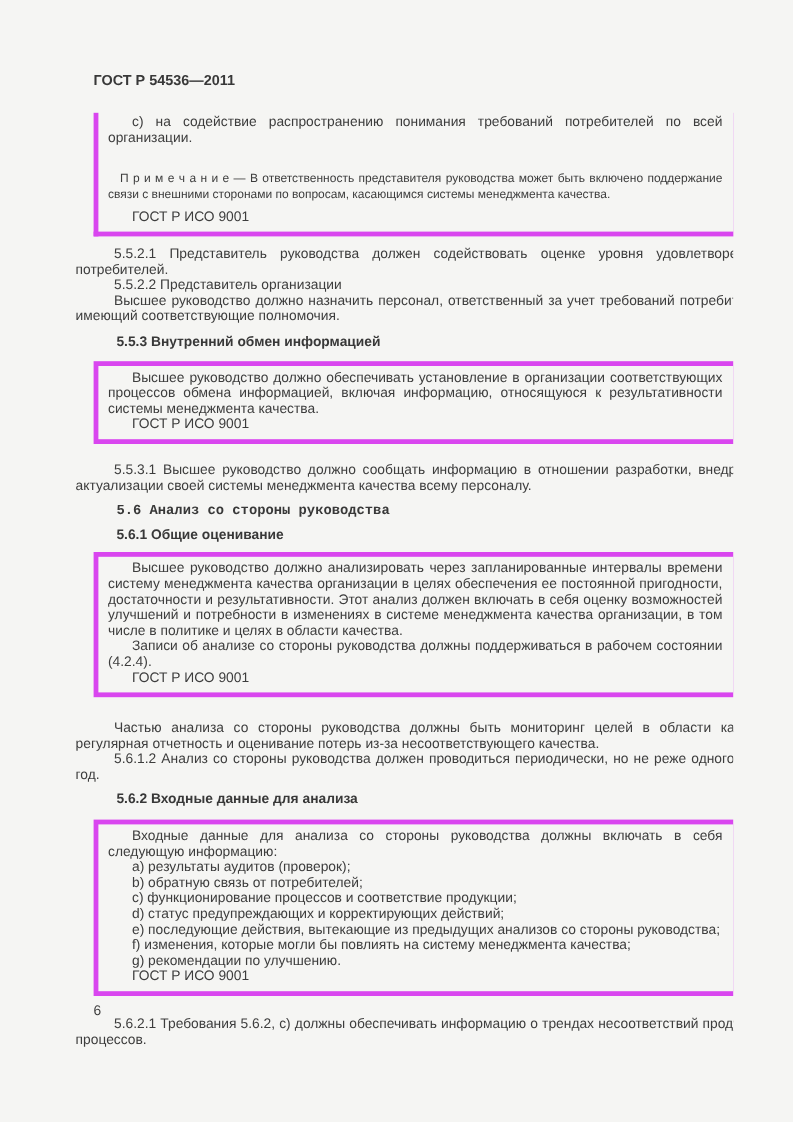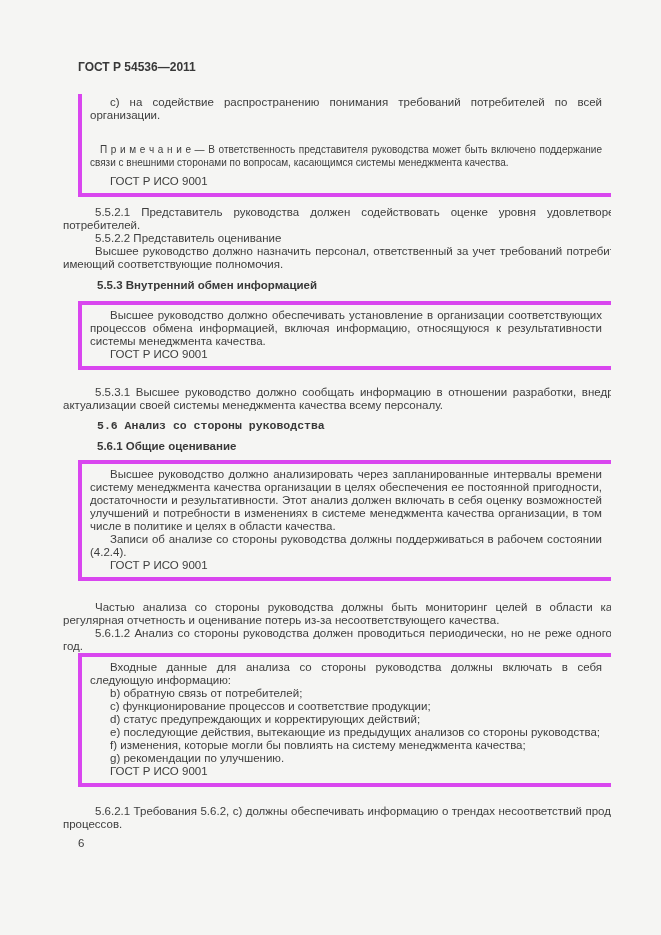--- a/index.html
+++ b/index.html
@@ -56,21 +56,21 @@
 
     <div class="doc-header">ГОСТ Р 54536—2011</div>
 
     <div class="excerpt open-top mb9">
       <p class="body-just">c) на содействие распространению понимания требований потребителей по всей организации.</p>
       <p class="note">П р и м е ч а н и е — В ответственность представителя руководства может быть включено поддержание связи с внешними сторонами по вопросам, касающимся системы менеджмента качества.</p>
       <p class="src-gap">ГОСТ Р ИСО 9001</p>
     </div>
 
     <p class="para">5.5.2.1 Представитель руководства должен содействовать оценке уровня удовлетворенности потребителей.</p>
-    <p class="para">5.5.2.2 Представитель оценивание</p>
+    <p class="para">5.5.2.2 Представитель организации</p>
     <p class="para">Высшее руководство должно назначить персонал, ответственный за учет требований потребителей и имеющий соответствующие полномочия.</p>
 
     <div class="heading h553">5.5.3 Внутренний обмен информацией</div>
 
     <div class="excerpt mb16">
       <p class="body-just">Высшее руководство должно обеспечивать установление в организации соответствующих процессов обмена информацией, включая информацию, относящуюся к результативности системы менеджмента качества.</p>
       <p class="src">ГОСТ Р ИСО 9001</p>
     </div>
 
     <p class="para">5.5.3.1 Высшее руководство должно сообщать информацию в отношении разработки, внедрения и актуализации своей системы менеджмента качества всему персоналу.</p>
@@ -80,23 +80,25 @@
 
     <div class="excerpt mb20">
       <p class="body-just">Высшее руководство должно анализировать через запланированные интервалы времени систему менеджмента качества организации в целях обеспечения ее постоянной пригодности, достаточности и результативности. Этот анализ должен включать в себя оценку возможностей улучшений и потребности в изменениях в системе менеджмента качества организации, в том числе в политике и целях в области качества.</p>
       <p class="body-just">Записи об анализе со стороны руководства должны поддерживаться в рабочем состоянии (4.2.4).</p>
       <p class="src">ГОСТ Р ИСО 9001</p>
     </div>
 
     <p class="para">Частью анализа со стороны руководства должны быть мониторинг целей в области качества, регулярная отчетность и оценивание потерь из-за несоответствующего качества.</p>
     <p class="para">5.6.1.2 Анализ со стороны руководства должен проводиться периодически, но не реже одного раза в год.</p>
 
+    <div class="heading h562">5.6.2 Входные данные для анализа</div>
 
     <div class="excerpt mb18">
       <p class="body-just">Входные данные для анализа со стороны руководства должны включать в себя следующую информацию:</p>
+      <p class="list-item">a) результаты аудитов (проверок);</p>
       <p class="list-item">b) обратную связь от потребителей;</p>
       <p class="list-item">c) функционирование процессов и соответствие продукции;</p>
       <p class="list-item">d) статус предупреждающих и корректирующих действий;</p>
       <p class="list-item">e) последующие действия, вытекающие из предыдущих анализов со стороны руководства;</p>
       <p class="list-item">f) изменения, которые могли бы повлиять на систему менеджмента качества;</p>
       <p class="list-item">g) рекомендации по улучшению.</p>
       <p class="src">ГОСТ Р ИСО 9001</p>
     </div>
 
     <p class="para">5.6.2.1 Требования 5.6.2, c) должны обеспечивать информацию о трендах несоответствий продукции и процессов.</p>

